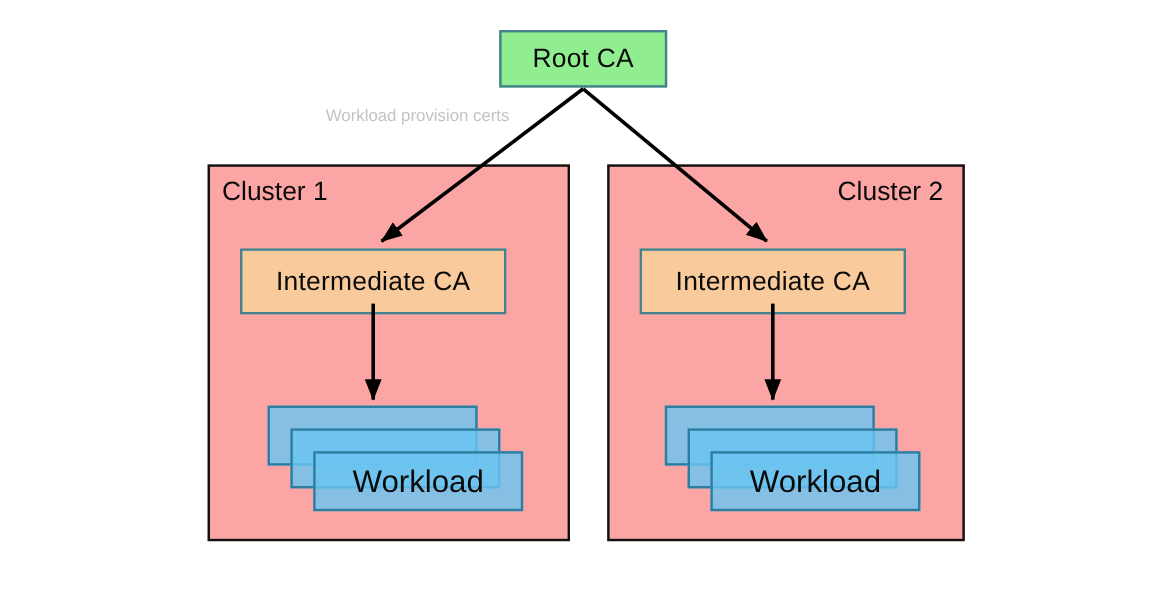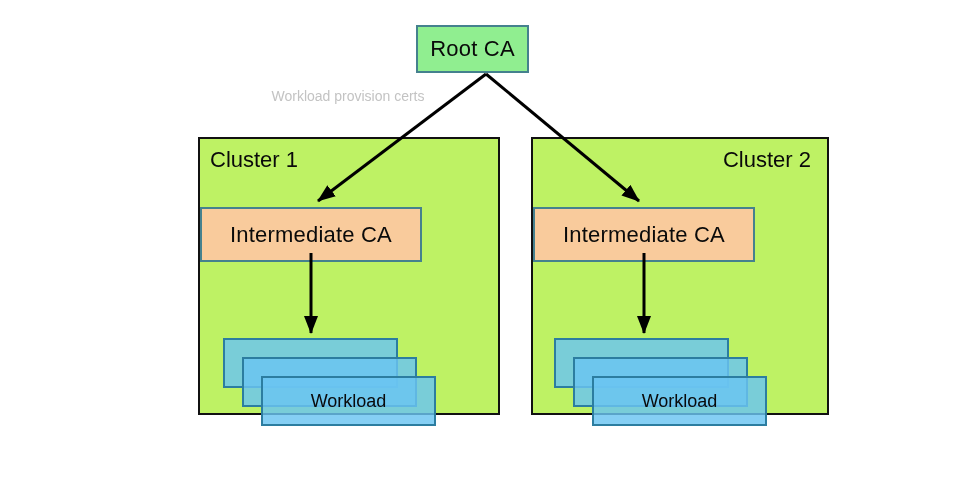--- a/index.html
+++ b/index.html
@@ -15,33 +15,32 @@
   .node {
     position: absolute;
     display: flex;
     align-items: center;
     justify-content: center;
     box-sizing: border-box;
     font-size: 22px;
     letter-spacing: 0.2px;
   }
   .root-ca {
-    left: 416px; top: 25px; width: 113px; height: 48px;
+    left: 416px; top: 25px; width: 140px; height: 48px;
     background: #90EE90;
     border: 2px solid #45818E;
     z-index: 3;
   }
   .cluster {
     position: absolute;
     box-sizing: border-box;
     border: 2px solid #111111;
-    background: #bef264;
-    top: 137px; height: 278px;
+    background: #fca5a5;
+    top: 137px; height: 314px;
     z-index: 1;
-    margin-left: 25px;
   }
   .cluster-1 { left: 173px; width: 302px; }
   .cluster-2 { left: 506px; width: 298px; }
   .cluster-title {
     position: absolute;
     top: 8px;
     font-size: 22px;
   }
   .cluster-title.left  { left: 10px; }
   .cluster-title.right { right: 16px; }
@@ -56,21 +55,21 @@
   .workload-box {
     position: absolute;
     box-sizing: border-box;
     width: 175px; height: 50px;
     background: rgba(106, 197, 242, 0.82);
     border: 2px solid #2C7DA0;
     z-index: 2;
     display: flex;
     align-items: center;
     justify-content: center;
-    font-size: 18px;
+    font-size: 26px;
   }
   .edge-label {
     position: absolute;
     left: 260px; top: 88px;
     width: 176px;
     font-size: 14px;
     color: #c3c3c3;
     text-align: center;
     z-index: 2;
   }

